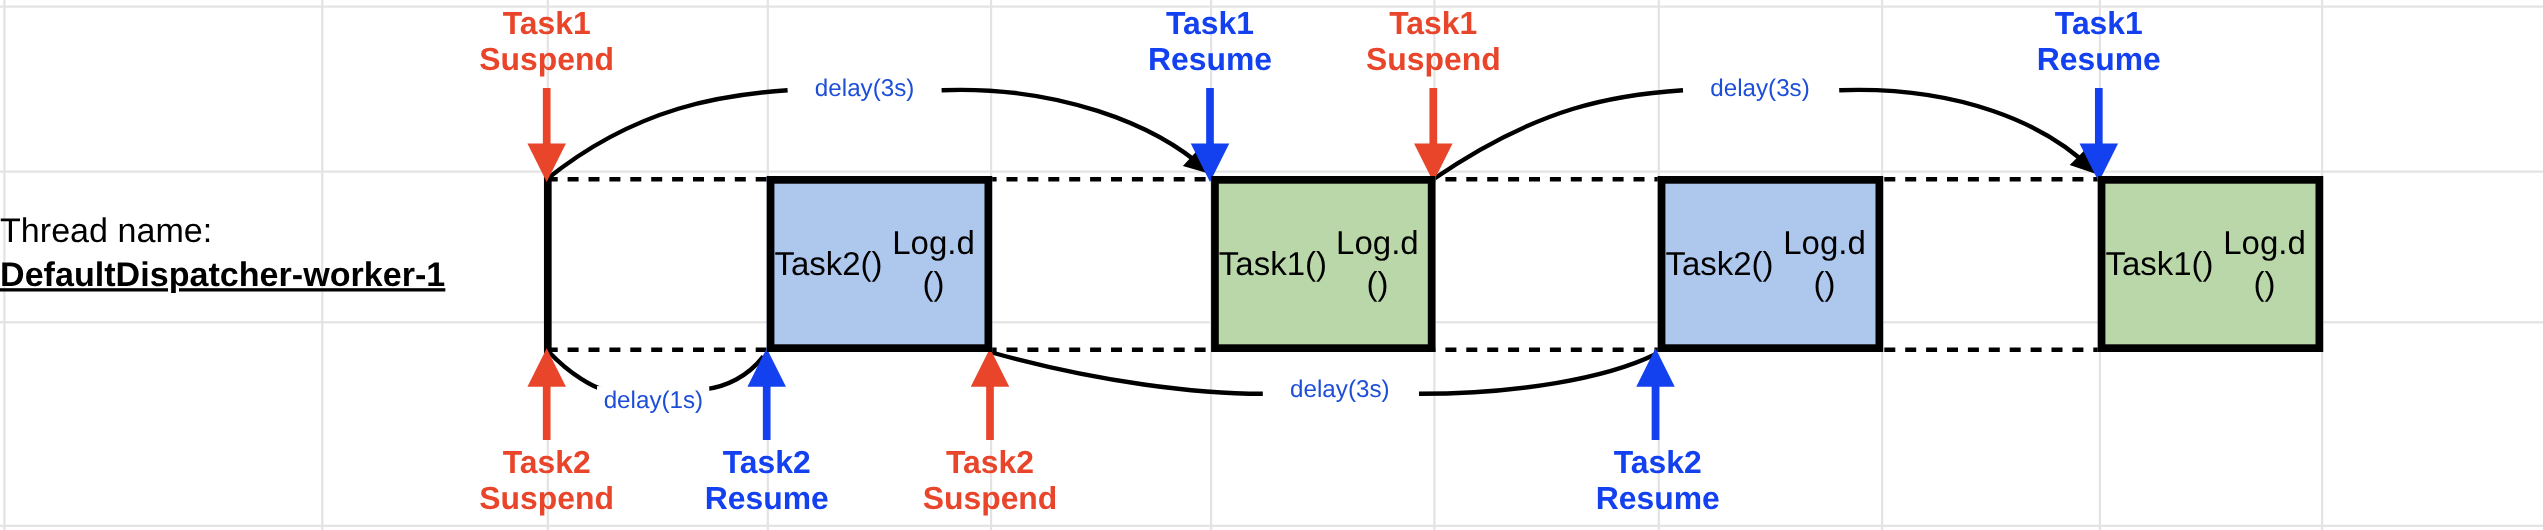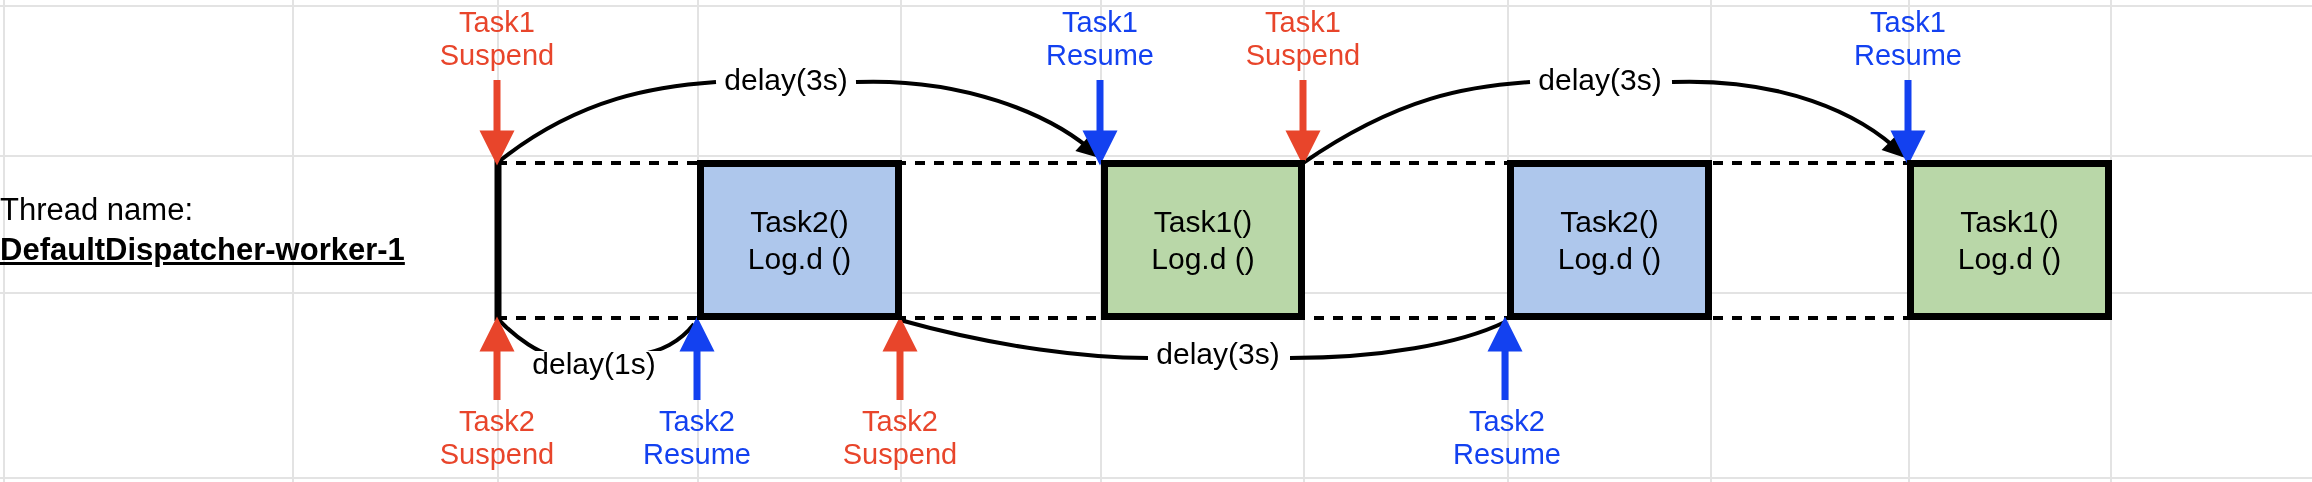--- a/index.html
+++ b/index.html
@@ -31,50 +31,50 @@
     color:#000000;
   }
   #thread-label .bold{font-weight:bold;text-decoration:underline;}
 
   
   .task-box{
     position:absolute;
     box-sizing:border-box;
     border:7px solid #000000;
     display:flex;
-    flex-direction:column;
+    flex-direction:row;
     align-items:center;
     justify-content:center;
     font-size:30px;
     line-height:37px;
     color:#000000;
     text-align:center;
   }
   .task-box.blue{background:#aec7ec;}
   .task-box.green{background:#b9d7a8;}
 
   
   .event{
     position:absolute;
     text-align:center;
     font-size:29px;
     line-height:33px;
-    font-weight:normal;
+    font-weight:bold;
     white-space:nowrap;
     transform:translateX(-50%);
   }
   .event.suspend{color:#e8452b;}
   .event.resume{color:#1341f0;}
 
   
   .delay-label{
     position:absolute;
-    font-size:30px;
+    font-size:22px;
     line-height:26px;
-    color:#000000;
+    color:#1d4ed8;
     background:#ffffff;
     padding:0 6px;
     white-space:nowrap;
     transform:translate(-50%,-50%);
   }
 </style>
 </head>
 <body>
 
 <div id="stage">

